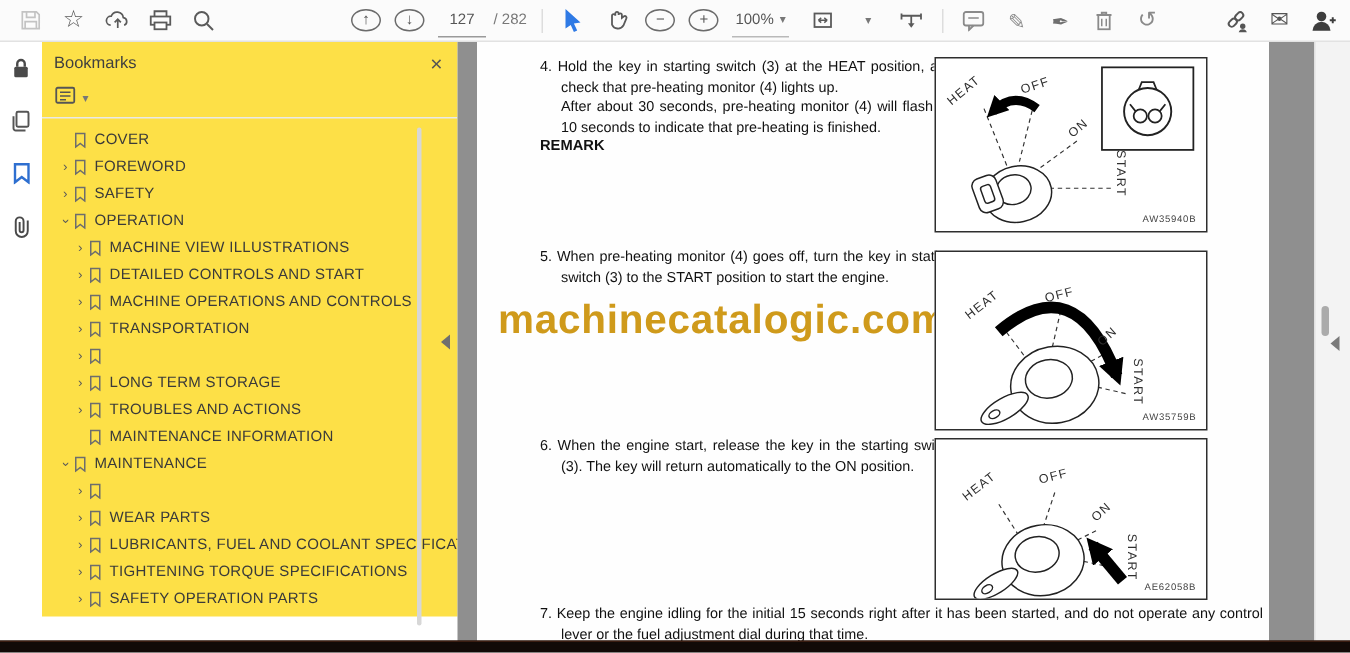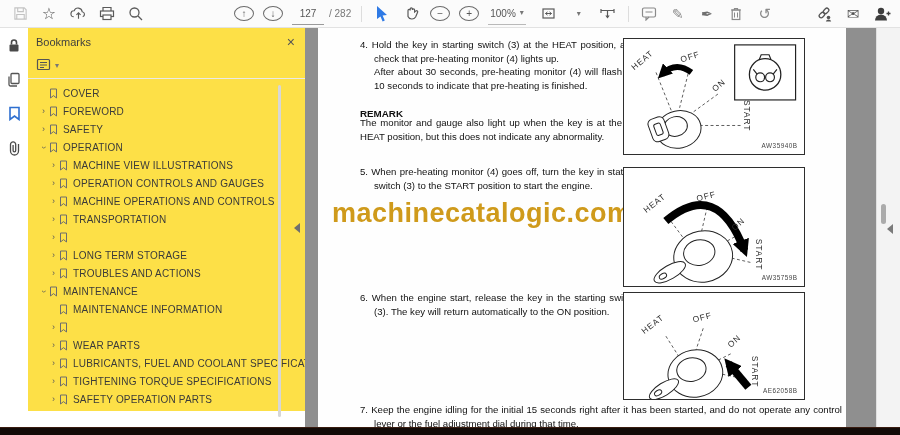--- a/index.html
+++ b/index.html
@@ -245,21 +245,21 @@
       <svg class="bm-ic" width="9" height="11" viewBox="0 0 9 11">
           <path d="M1.5 1 h6 v9 L4.5 7.6 L1.5 10 z" fill="none" stroke="#6d6d6d"></path>
         </svg>
       <span class="bm-label">MACHINE VIEW ILLUSTRATIONS</span>
     </div>
     <div class="bm-row l1">
       <span class="exp">›</span>
       <svg class="bm-ic" width="9" height="11" viewBox="0 0 9 11">
           <path d="M1.5 1 h6 v9 L4.5 7.6 L1.5 10 z" fill="none" stroke="#6d6d6d"></path>
         </svg>
-      <span class="bm-label">OPERATION CONTROLS AND GAUGES</span>
+      <span class="bm-label">DETAILED CONTROLS AND START</span>
     </div>
     <div class="bm-row l1">
       <span class="exp">›</span>
       <svg class="bm-ic" width="9" height="11" viewBox="0 0 9 11">
           <path d="M1.5 1 h6 v9 L4.5 7.6 L1.5 10 z" fill="none" stroke="#6d6d6d"></path>
         </svg>
       <span class="bm-label">MACHINE OPERATIONS AND CONTROLS</span>
     </div>
     <div class="bm-row l1">
       <span class="exp">›</span>
@@ -280,36 +280,36 @@
           <path d="M1.5 1 h6 v9 L4.5 7.6 L1.5 10 z" fill="none" stroke="#6d6d6d"></path>
         </svg>
       <span class="bm-label">LONG TERM STORAGE</span>
     </div>
     <div class="bm-row l1">
       <span class="exp">›</span>
       <svg class="bm-ic" width="9" height="11" viewBox="0 0 9 11">
           <path d="M1.5 1 h6 v9 L4.5 7.6 L1.5 10 z" fill="none" stroke="#6d6d6d"></path>
         </svg>
       <span class="bm-label">TROUBLES AND ACTIONS</span>
+    </div>
+    <div class="bm-row l1">
+      <span class="exp"></span>
+      <svg class="bm-ic" width="9" height="11" viewBox="0 0 9 11">
+          <path d="M1.5 1 h6 v9 L4.5 7.6 L1.5 10 z" fill="none" stroke="#6d6d6d"></path>
+        </svg>
+      <span class="bm-label">MAINTENANCE INFORMATION</span>
     </div>
     <div class="bm-row l0">
       <span class="exp e">›</span>
       <svg class="bm-ic" width="9" height="11" viewBox="0 0 9 11">
           <path d="M1.5 1 h6 v9 L4.5 7.6 L1.5 10 z" fill="none" stroke="#6d6d6d"></path>
         </svg>
       <span class="bm-label">MAINTENANCE</span>
     </div>
     <div class="bm-row l1">
-      <span class="exp"></span>
-      <svg class="bm-ic" width="9" height="11" viewBox="0 0 9 11">
-          <path d="M1.5 1 h6 v9 L4.5 7.6 L1.5 10 z" fill="none" stroke="#6d6d6d"></path>
-        </svg>
-      <span class="bm-label">MAINTENANCE INFORMATION</span>
-    </div>
-    <div class="bm-row l1">
       <span class="exp">›</span>
       <svg class="bm-ic" width="9" height="11" viewBox="0 0 9 11">
           <path d="M1.5 1 h6 v9 L4.5 7.6 L1.5 10 z" fill="none" stroke="#6d6d6d"></path>
         </svg>
     </div>
     <div class="bm-row l1">
       <span class="exp">›</span>
       <svg class="bm-ic" width="9" height="11" viewBox="0 0 9 11">
           <path d="M1.5 1 h6 v9 L4.5 7.6 L1.5 10 z" fill="none" stroke="#6d6d6d"></path>
         </svg>
@@ -341,22 +341,21 @@
 
 <div class="panel-scrollbar"></div>
 <div class="panel-collapse"></div>
 
 <div class="doc-area">
   <div class="page">
 
     <div class="doc-text doc-item" style="left:42px;top:10px;width:262px;"><span>4.</span> <span>Hold the key in starting switch (3) at the HEAT position, and check that pre-heating monitor (4) lights up.</span></div>
     <div class="doc-text" style="left:56px;top:37px;width:248px;">After about 30 seconds, pre-heating monitor (4) will flash 10 seconds to indicate that pre-heating is finished.</div>
 
-    <div class="remark-h" style="left:42px;top:80px;">REMARK</div>
-    <div class="doc-text" style="left:42px;top:88px;width:262px;">The monitor and gauge also light up when the key is at the HEAT position, but this does not indicate any abnormality.</div>
+    <div class="remark-h" style="left:42px;top:64px;">REMARK</div>
 
     <div class="doc-text doc-item" style="left:42px;top:137px;width:262px;"><span>5.</span> <span>When pre-heating monitor (4) goes off, turn the key in stating switch (3) to the START position to start the engine.</span></div>
 
     <div class="watermark">machinecatalogic.com</div>
 
     <div class="doc-text doc-item" style="left:42px;top:263px;width:262px;"><span>6.</span> <span>When the engine start, release the key in the starting switch (3). The key will return automatically to the ON position.</span></div>
 
     <div class="doc-text doc-item" style="left:42px;top:375px;width:468px;"><span>7.</span> <span>Keep the engine idling for the initial 15 seconds right after it has been started, and do not operate any control lever or the fuel adjustment dial during that time.</span></div>
 
     <div class="figure fig1">

